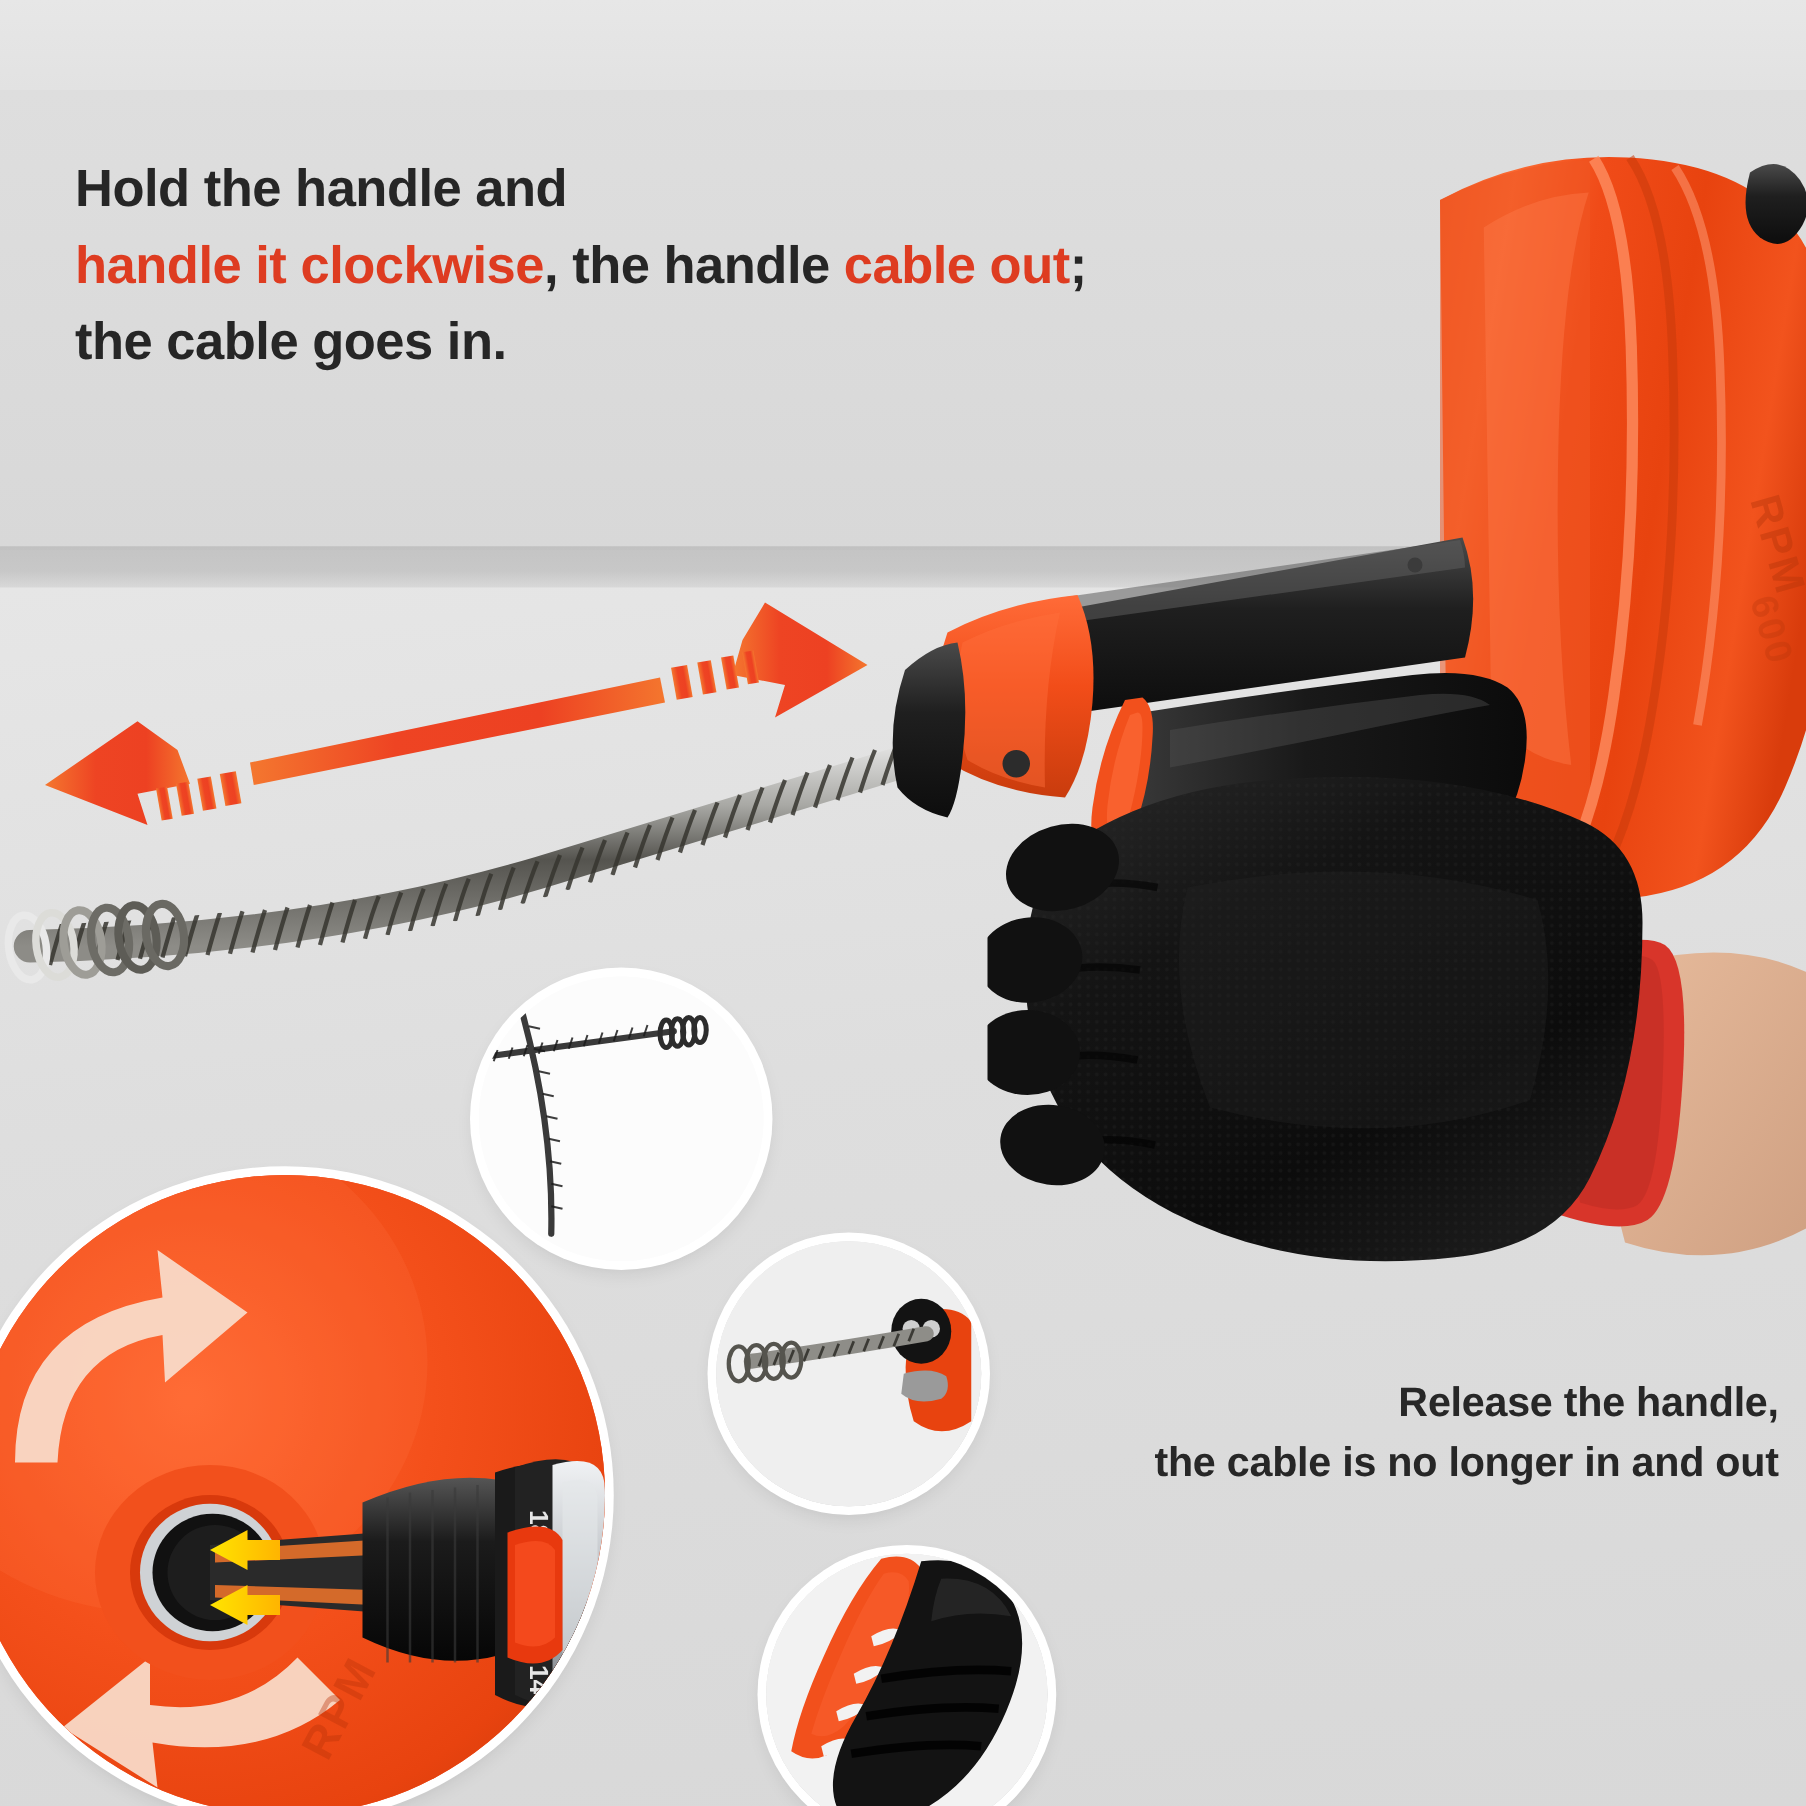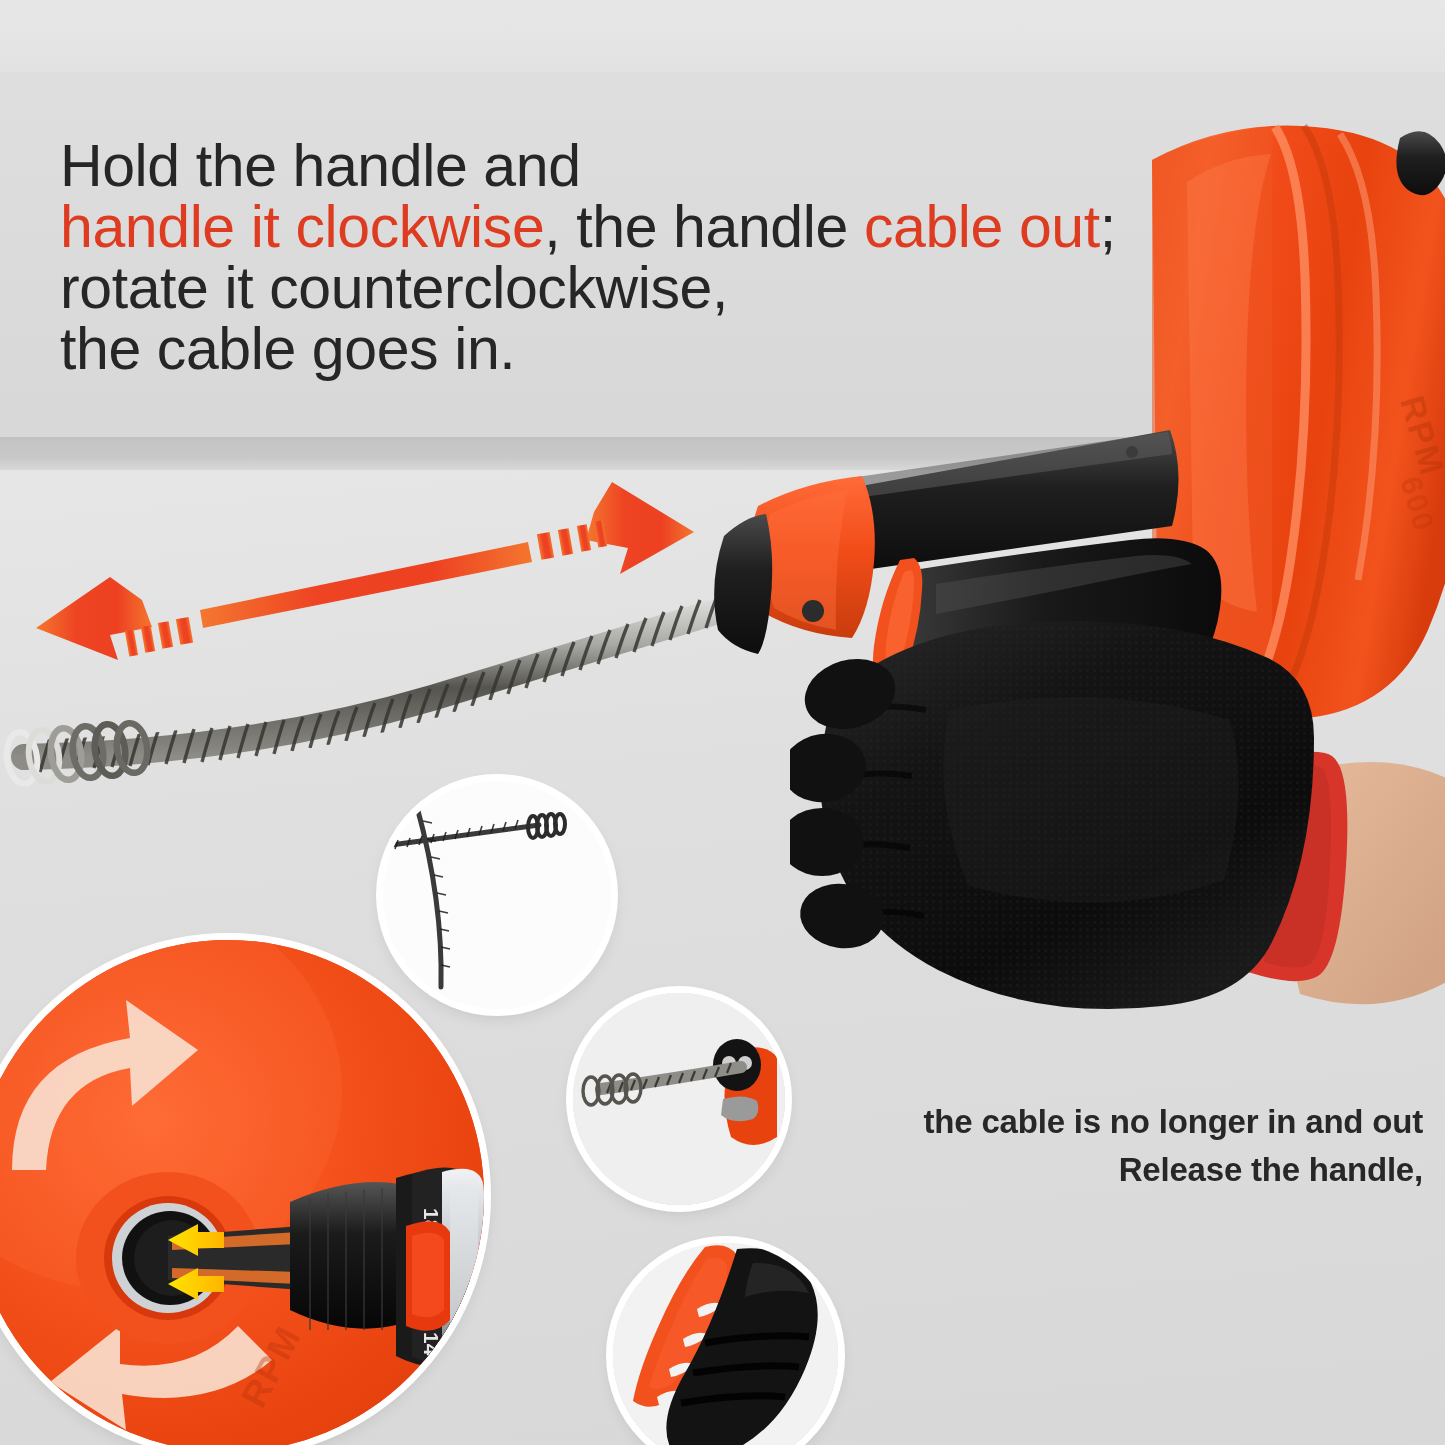--- a/index.html
+++ b/index.html
@@ -15,22 +15,22 @@
   .bg-top{position:absolute;left:0;top:0;width:1445px;height:72px;
           background:linear-gradient(180deg,#e7e7e7,#e2e2e2);}
   .text-panel{position:absolute;left:0;top:72px;width:1445px;height:368px;
           background:linear-gradient(180deg,#dedede 0%,#d8d8d8 100%);}
   .panel-shadow{position:absolute;left:0;top:437px;width:1445px;height:36px;
           background:linear-gradient(180deg,rgba(140,140,140,.30),rgba(175,175,175,.45) 55%,rgba(230,230,230,0));}
   .bg-lower{position:absolute;left:0;top:470px;width:1445px;height:975px;
           background:linear-gradient(175deg,#e6e6e6 0%,#dedede 40%,#d8d8d8 100%);}
 
   
-  .headline{position:absolute;left:60px;top:136px;width:1090px;
-            font-size:59px;line-height:61px;font-weight:normal;color:#262626;
+  .headline{position:absolute;left:60px;top:120px;width:1090px;
+            font-size:42px;line-height:61px;font-weight:bold;color:#262626;
             letter-spacing:-.4px;font-stretch:condensed;}
   .headline .ac{color:#de3c21;}
   .sub-caption{position:absolute;right:22px;top:1098px;width:640px;text-align:right;
             font-size:33px;line-height:48px;font-weight:bold;color:#272727;letter-spacing:-.2px;}
 
   
   .arrow-wrap{position:absolute;left:20px;top:470px;width:680px;height:200px;}
 
   
   .cable-wrap{position:absolute;left:0px;top:560px;width:820px;height:240px;}
@@ -60,21 +60,20 @@
 <div id="stage">
 
   <div class="bg-top"></div>
   <div class="text-panel"></div>
   <div class="panel-shadow"></div>
   <div class="bg-lower"></div>
 
   <div class="headline">
     <div><span>Hold the handle and</span></div>
     <div><span class="ac">handle it clockwise</span><span>, the handle </span><span class="ac">cable out</span><span>;</span></div>
-    <div><span>rotate it counterclockwise,</span></div>
     <div><span>the cable goes in.</span></div>
   </div>
 
   <div class="arrow-wrap">
     <svg class="insvg" viewBox="0 0 680 200">
       <defs>
         <linearGradient id="argr" x1="0" y1="0" x2="1" y2="0">
           <stop offset="0" stop-color="#f4772f"></stop>
             <stop offset=".35" stop-color="#ee4423"></stop>
           <stop offset=".7" stop-color="#ed4122"></stop>
@@ -493,17 +492,17 @@
         </g>
       </g>
 
       <g opacity=".38" transform="rotate(-62 290 470)">
         <text x="290" y="470" font-family="'Liberation Sans',sans-serif" font-size="36" font-weight="bold" fill="#b8340a" letter-spacing="2">RPM</text>
       </g>
     </svg>
   </div>
 
   <div class="sub-caption">
+    <div>Release the handle,</div>
     <div>the cable is no longer in and out</div>
-    <div>Release the handle,</div>
   </div>
 
 </div>
 
 </body></html>

